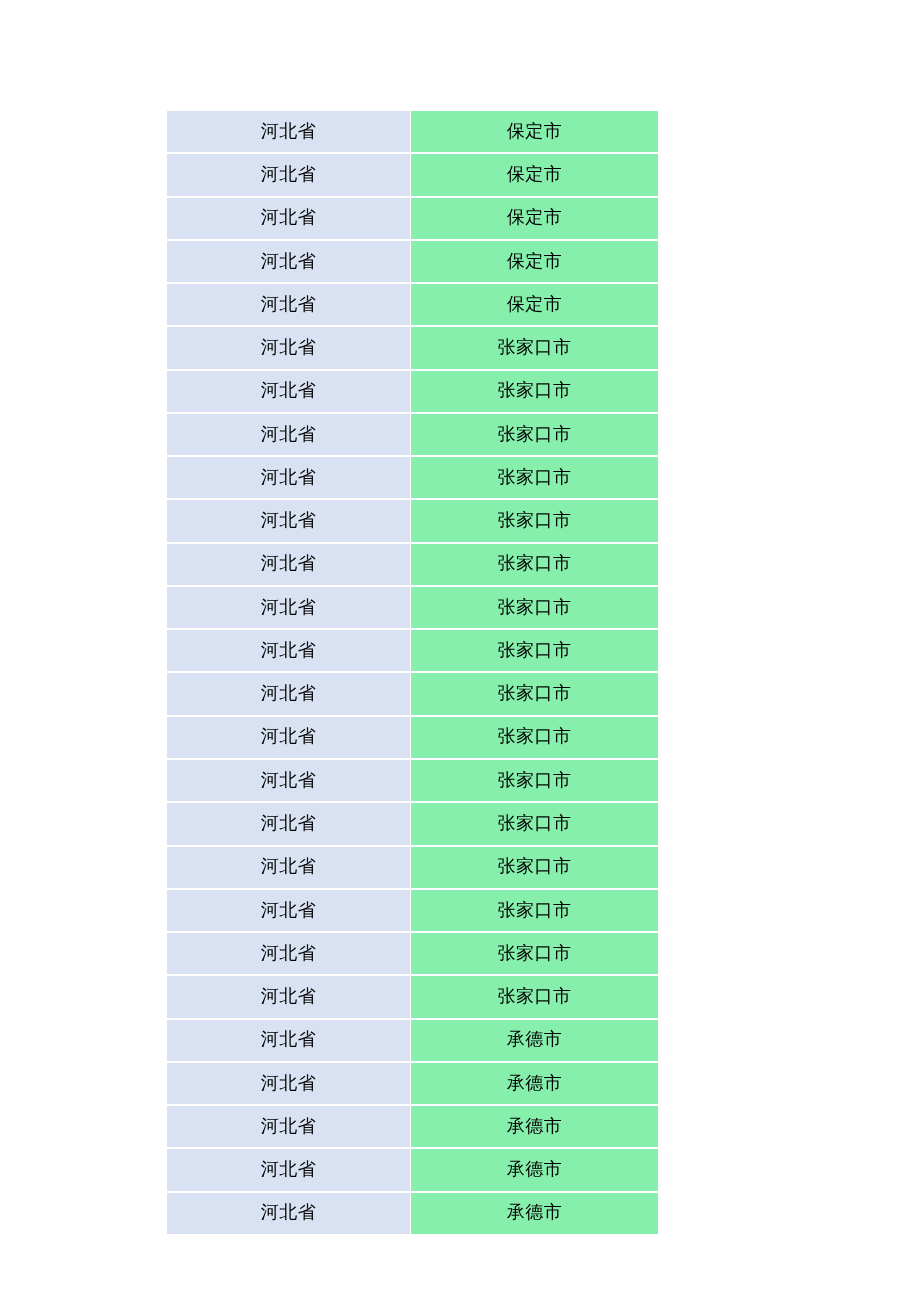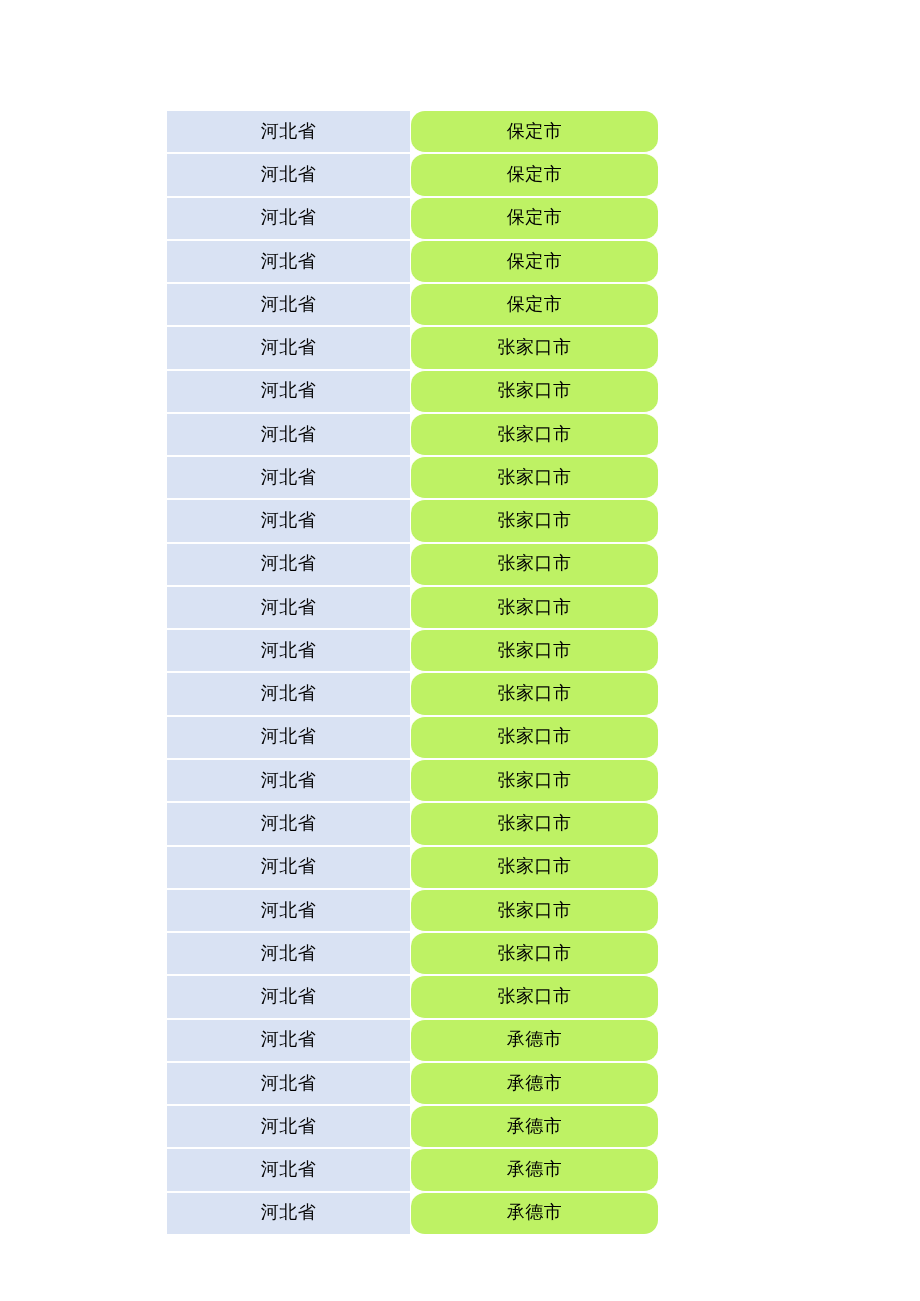--- a/index.html
+++ b/index.html
@@ -51,22 +51,21 @@
     border-right: 0;
     letter-spacing: 0.5px;
     white-space: nowrap;
     overflow: hidden;
   }
   #data-table td.cell-province {
     background: #d9e2f3;
     border-right: 1px solid #ffffff;
   }
   #data-table td.cell-city {
-    background: #bef264;
-    border-radius: 14px;
+    background: #86efac;
   }
   #data-table tr:first-child td { border-top: 0; }
   #data-table tr:last-child  td { border-bottom: 0; }
 </style>
 </head>
 <body>
 
 <div id="page-sheet">
   <table id="data-table">
     <colgroup>

